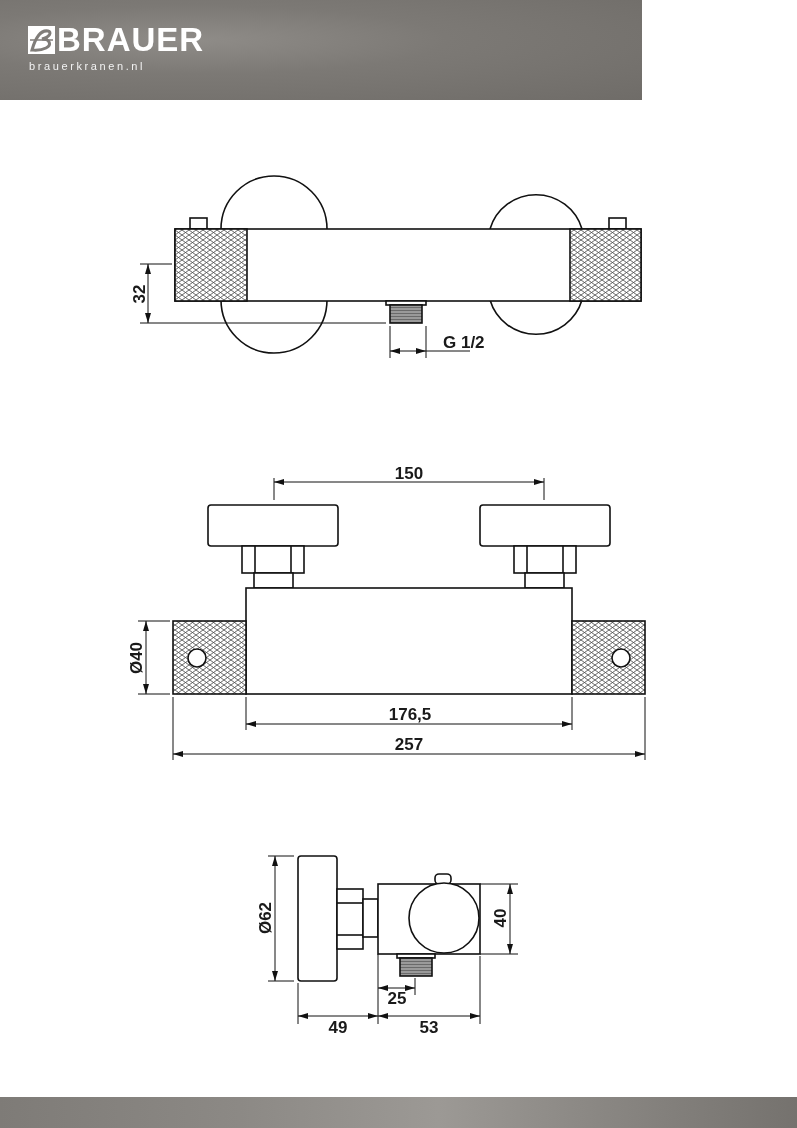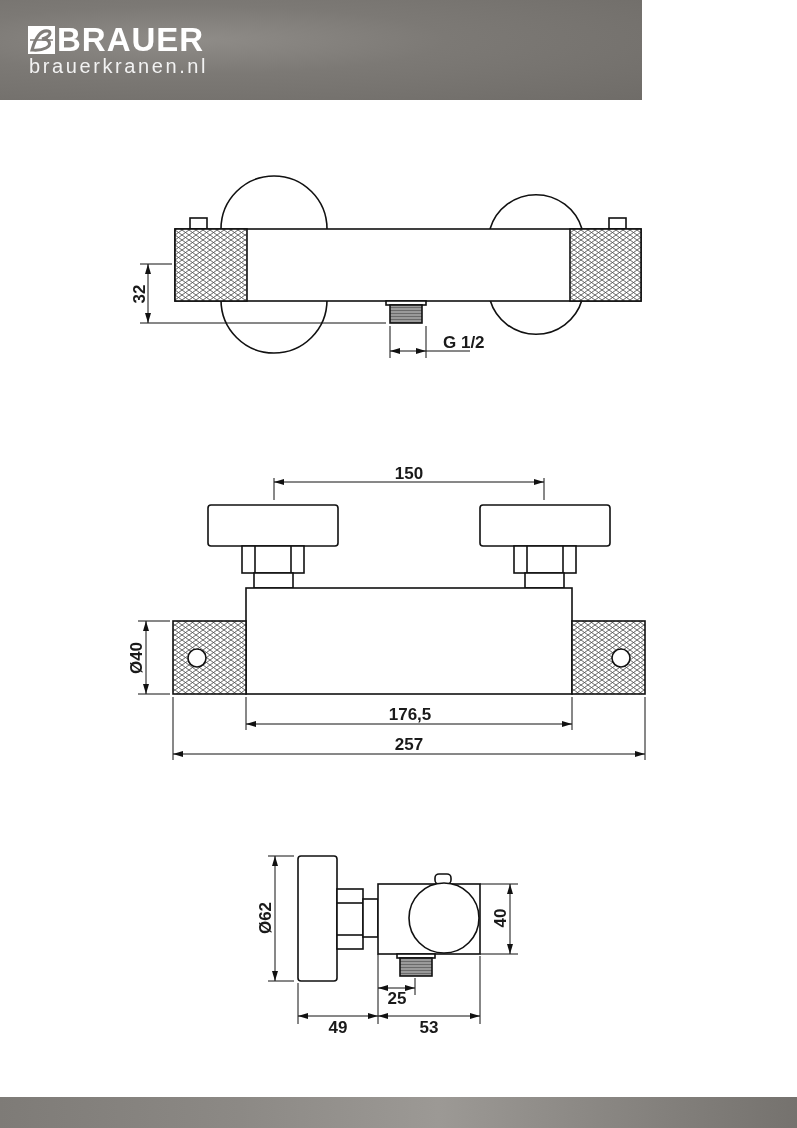--- a/index.html
+++ b/index.html
@@ -3,21 +3,21 @@
 <meta charset="utf-8">
 <style>
   html, body { margin:0; padding:0; }
   body { width:797px; height:1128px; background:#ffffff; position:relative; overflow:hidden; font-family:"Liberation Sans", sans-serif; }
   .header { position:absolute; left:0; top:0; width:642px; height:100px;
     background: radial-gradient(ellipse at 30% 40%, #8f8c88 0%, #7c7975 40%, #6f6c68 100%); }
   .footer { position:absolute; left:0; top:1097px; width:797px; height:31px;
     background: linear-gradient(90deg, #7e7b77 0%, #8c8985 30%, #9c9995 55%, #8a8783 75%, #75726e 100%); }
   .logo-b { position:absolute; left:28px; top:26px; width:27px; height:28px; }
   .logo-word { position:absolute; left:57px; top:22px; color:#fff; font-weight:bold; font-size:33px; letter-spacing:1px; line-height:36px; }
-  .logo-url { position:absolute; left:29px; top:57px; color:#f2f2f2; font-size:20px; letter-spacing:2.6px; line-height:18px; }
+  .logo-url { position:absolute; left:29px; top:57px; color:#f2f2f2; font-size:11px; letter-spacing:2.6px; line-height:18px; }
   svg.drawing { position:absolute; left:0; top:0; }
   .dim { font-family:"Liberation Sans", sans-serif; font-weight:bold; font-size:17px; fill:#1a1a1a; }
 </style>
 </head>
 <body>
 
 <div class="header">
   <svg class="logo-b" viewBox="0 0 27 28">
     <rect x="0" y="0" width="27" height="28" fill="#ffffff"></rect>
     <path d="M4 24 C8 10, 14 4, 20 5 C24 6, 22 11, 14 13 C22 13, 24 19, 18 22 C12 25, 6 24, 4 24 Z" fill="none" stroke="#807d79" stroke-width="3"></path>

